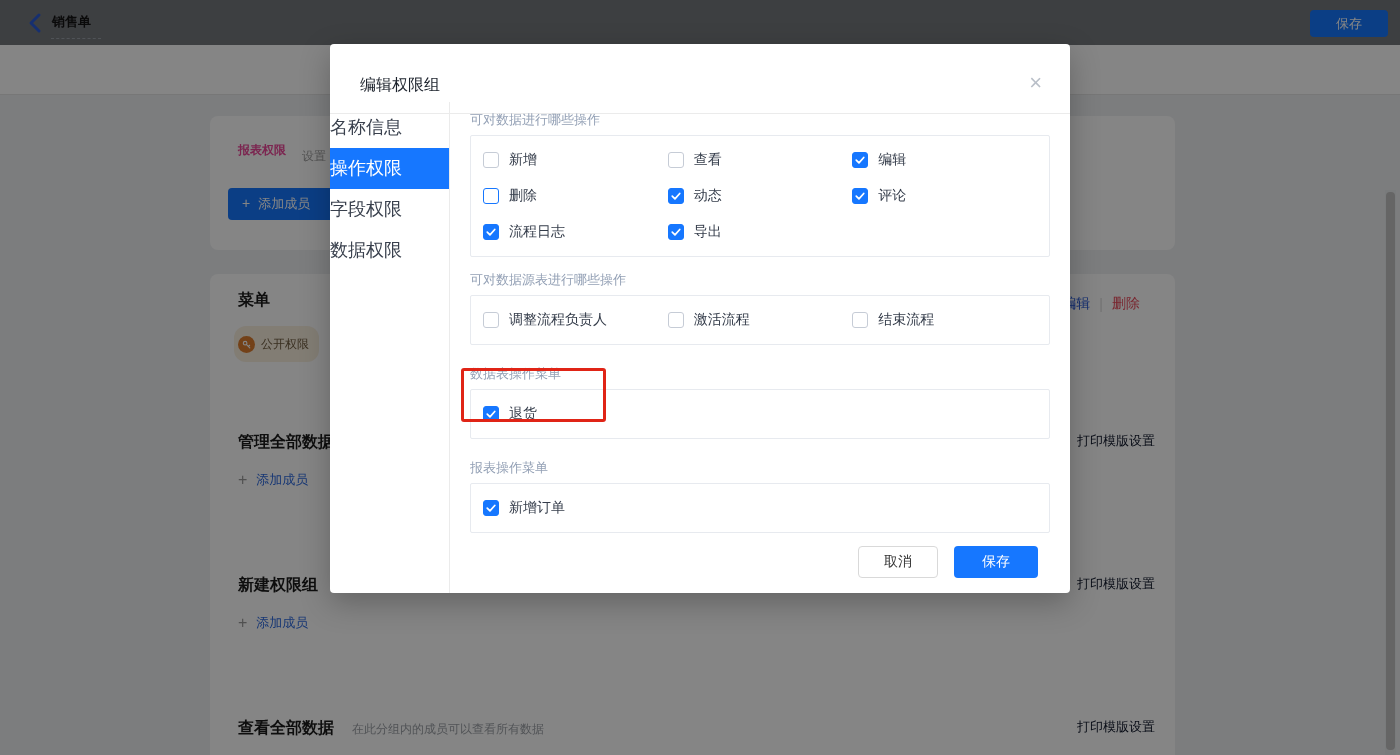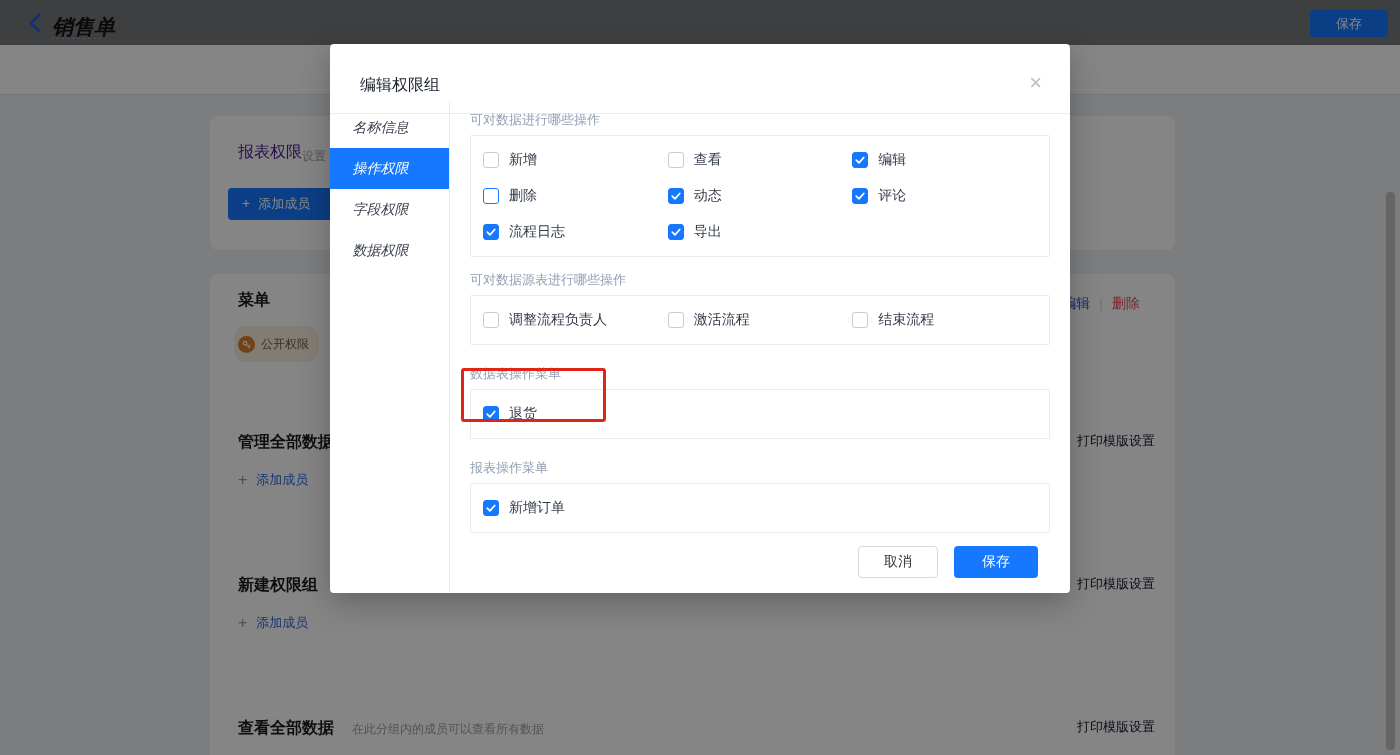--- a/index.html
+++ b/index.html
@@ -3,32 +3,32 @@
 <meta charset="utf-8">
 <style>
   * { margin:0; padding:0; box-sizing:border-box; }
   html,body { width:1400px; height:755px; }
   body { font-family:"Liberation Sans","DejaVu Sans",sans-serif; background:#eef0f2; }
   .page { position:relative; width:1400px; height:755px; overflow:hidden; }
 
   
   .topbar { position:absolute; left:0; top:0; width:1400px; height:45px; background:#76797e; }
   .back-btn { position:absolute; left:24px; top:11px; width:24px; height:24px; cursor:pointer; }
-  .tb-title { position:absolute; left:52px; top:13px; font-size:21px; font-weight:700; color:#141414;font-style:italic; }
+  .tb-title { position:absolute; left:52px; top:13px; font-size:13px; font-weight:700; color:#141414; }
   .tb-underline { position:absolute; left:51px; top:38px; width:50px; border-bottom:1px dashed #9aa0a8; }
   .tb-save { position:absolute; left:1310px; top:10px; width:78px; height:27px; background:#1677ff; border:none; border-radius:4px; color:#fff; font-size:13px; cursor:pointer; font-family:inherit; }
 
   .toolbar { position:absolute; left:0; top:45px; width:1400px; height:50px; background:#ffffff; border-bottom:1px solid #e4e4e4; }
   .page-close { position:absolute; left:1356px; top:55px; font-size:24px; color:#4a4a4a; cursor:pointer; line-height:1; }
 
   .content { position:absolute; left:0; top:95px; width:1400px; height:660px; background:#eef0f2; }
 
   .card { position:absolute; background:#fff; border-radius:8px; }
   .card1 { left:210px; top:21px; width:965px; height:134px; }
-  .card1-title { position:absolute; left:28px; top:26px; font-size:16px; font-weight:400; color:#4c1d95; }
+  .card1-title { position:absolute; left:28px; top:26px; font-size:12px; font-weight:700; color:#ec4899; }
   .card1-sub { position:absolute; left:92px; top:32px; font-size:12px; color:#a0a0a0; }
   .new-group-btn { position:absolute; left:18px; top:72px; width:128px; height:32px; background:#1677ff; border:none; border-radius:4px; color:#fff; font-size:13px; cursor:pointer; font-family:inherit; text-align:left; padding-left:14px; }
   .new-group-btn .plus { margin-right:8px; font-size:14px; }
 
   .card2 { left:210px; top:179px; width:965px; height:600px; }
   .card2-title { position:absolute; left:28px; top:16px; font-size:16px; font-weight:700; color:#1c1c1c; }
   .badge { position:absolute; left:24px; top:52px; height:36px; display:flex; align-items:center; gap:6px; background:#f9efdf; border-radius:12px; padding:0 10px 0 4px; }
   .badge-icon { width:17px; height:17px; border-radius:50%; background:#dd7d2e; display:flex; align-items:center; justify-content:center; }
   .badge-label { font-size:12px; color:#6e5b3e; }
   .card-links { position:absolute; right:35px; top:21px; display:flex; gap:9px; font-size:14px; align-items:center; }
@@ -53,21 +53,21 @@
 
   
   .overlay { position:absolute; left:0; top:0; width:1400px; height:755px; background:rgba(0,0,0,0.48); z-index:50; }
 
   .modal { position:absolute; left:330px; top:44px; width:740px; height:549px; background:#fff; border-radius:4px; z-index:60; box-shadow:0 10px 30px rgba(0,0,0,.25); }
   .m-header { position:absolute; left:0; top:12px; right:0; height:58px; border-bottom:1px solid #ebebeb; }
   .m-title { position:absolute; left:30px; top:0; line-height:58px; font-size:16px; font-weight:500; color:#1b212b; }
   .m-close { position:absolute; right:28px; top:16px; font-size:22px; color:#b9bfc8; cursor:pointer; line-height:1; }
 
   .m-tabs { position:absolute; left:0; top:58px; bottom:0; width:120px; border-right:1px solid #ebebeb; padding-top:5px; }
-  .mtab { height:41px; line-height:41px; text-align:center; padding-right:18px; font-size:14px; color:#39404d; cursor:pointer;font-style:italic; }
+  .mtab { height:41px; line-height:41px; text-align:left; padding-right:18px; font-size:18px; color:#39404d; cursor:pointer; }
   .mtab.active { background:#1677ff; color:#fff; }
 
   .m-content { position:absolute; left:120px; top:58px; right:0; bottom:0; padding:9px 20px 0 20px; }
   .msection { margin-bottom:14px; }
   .msection:nth-child(2) { margin-top:10px; }
   .msection:nth-child(3), .msection:nth-child(4) { margin-top:20px; }
   .mlabel { font-size:13px; color:#93a0b5; margin-bottom:6px; }
   .mbox { border:1px solid #e7eaef; border-radius:2px; display:grid; grid-template-columns:repeat(3,1fr); padding:6px 12px; }
   .citem { height:36px; display:flex; align-items:center; cursor:pointer; }
   .cb { width:16px; height:16px; border-radius:3px; border:1px solid #c6ccd6; background:#fff; display:inline-flex; align-items:center; justify-content:center; flex:0 0 auto; }

